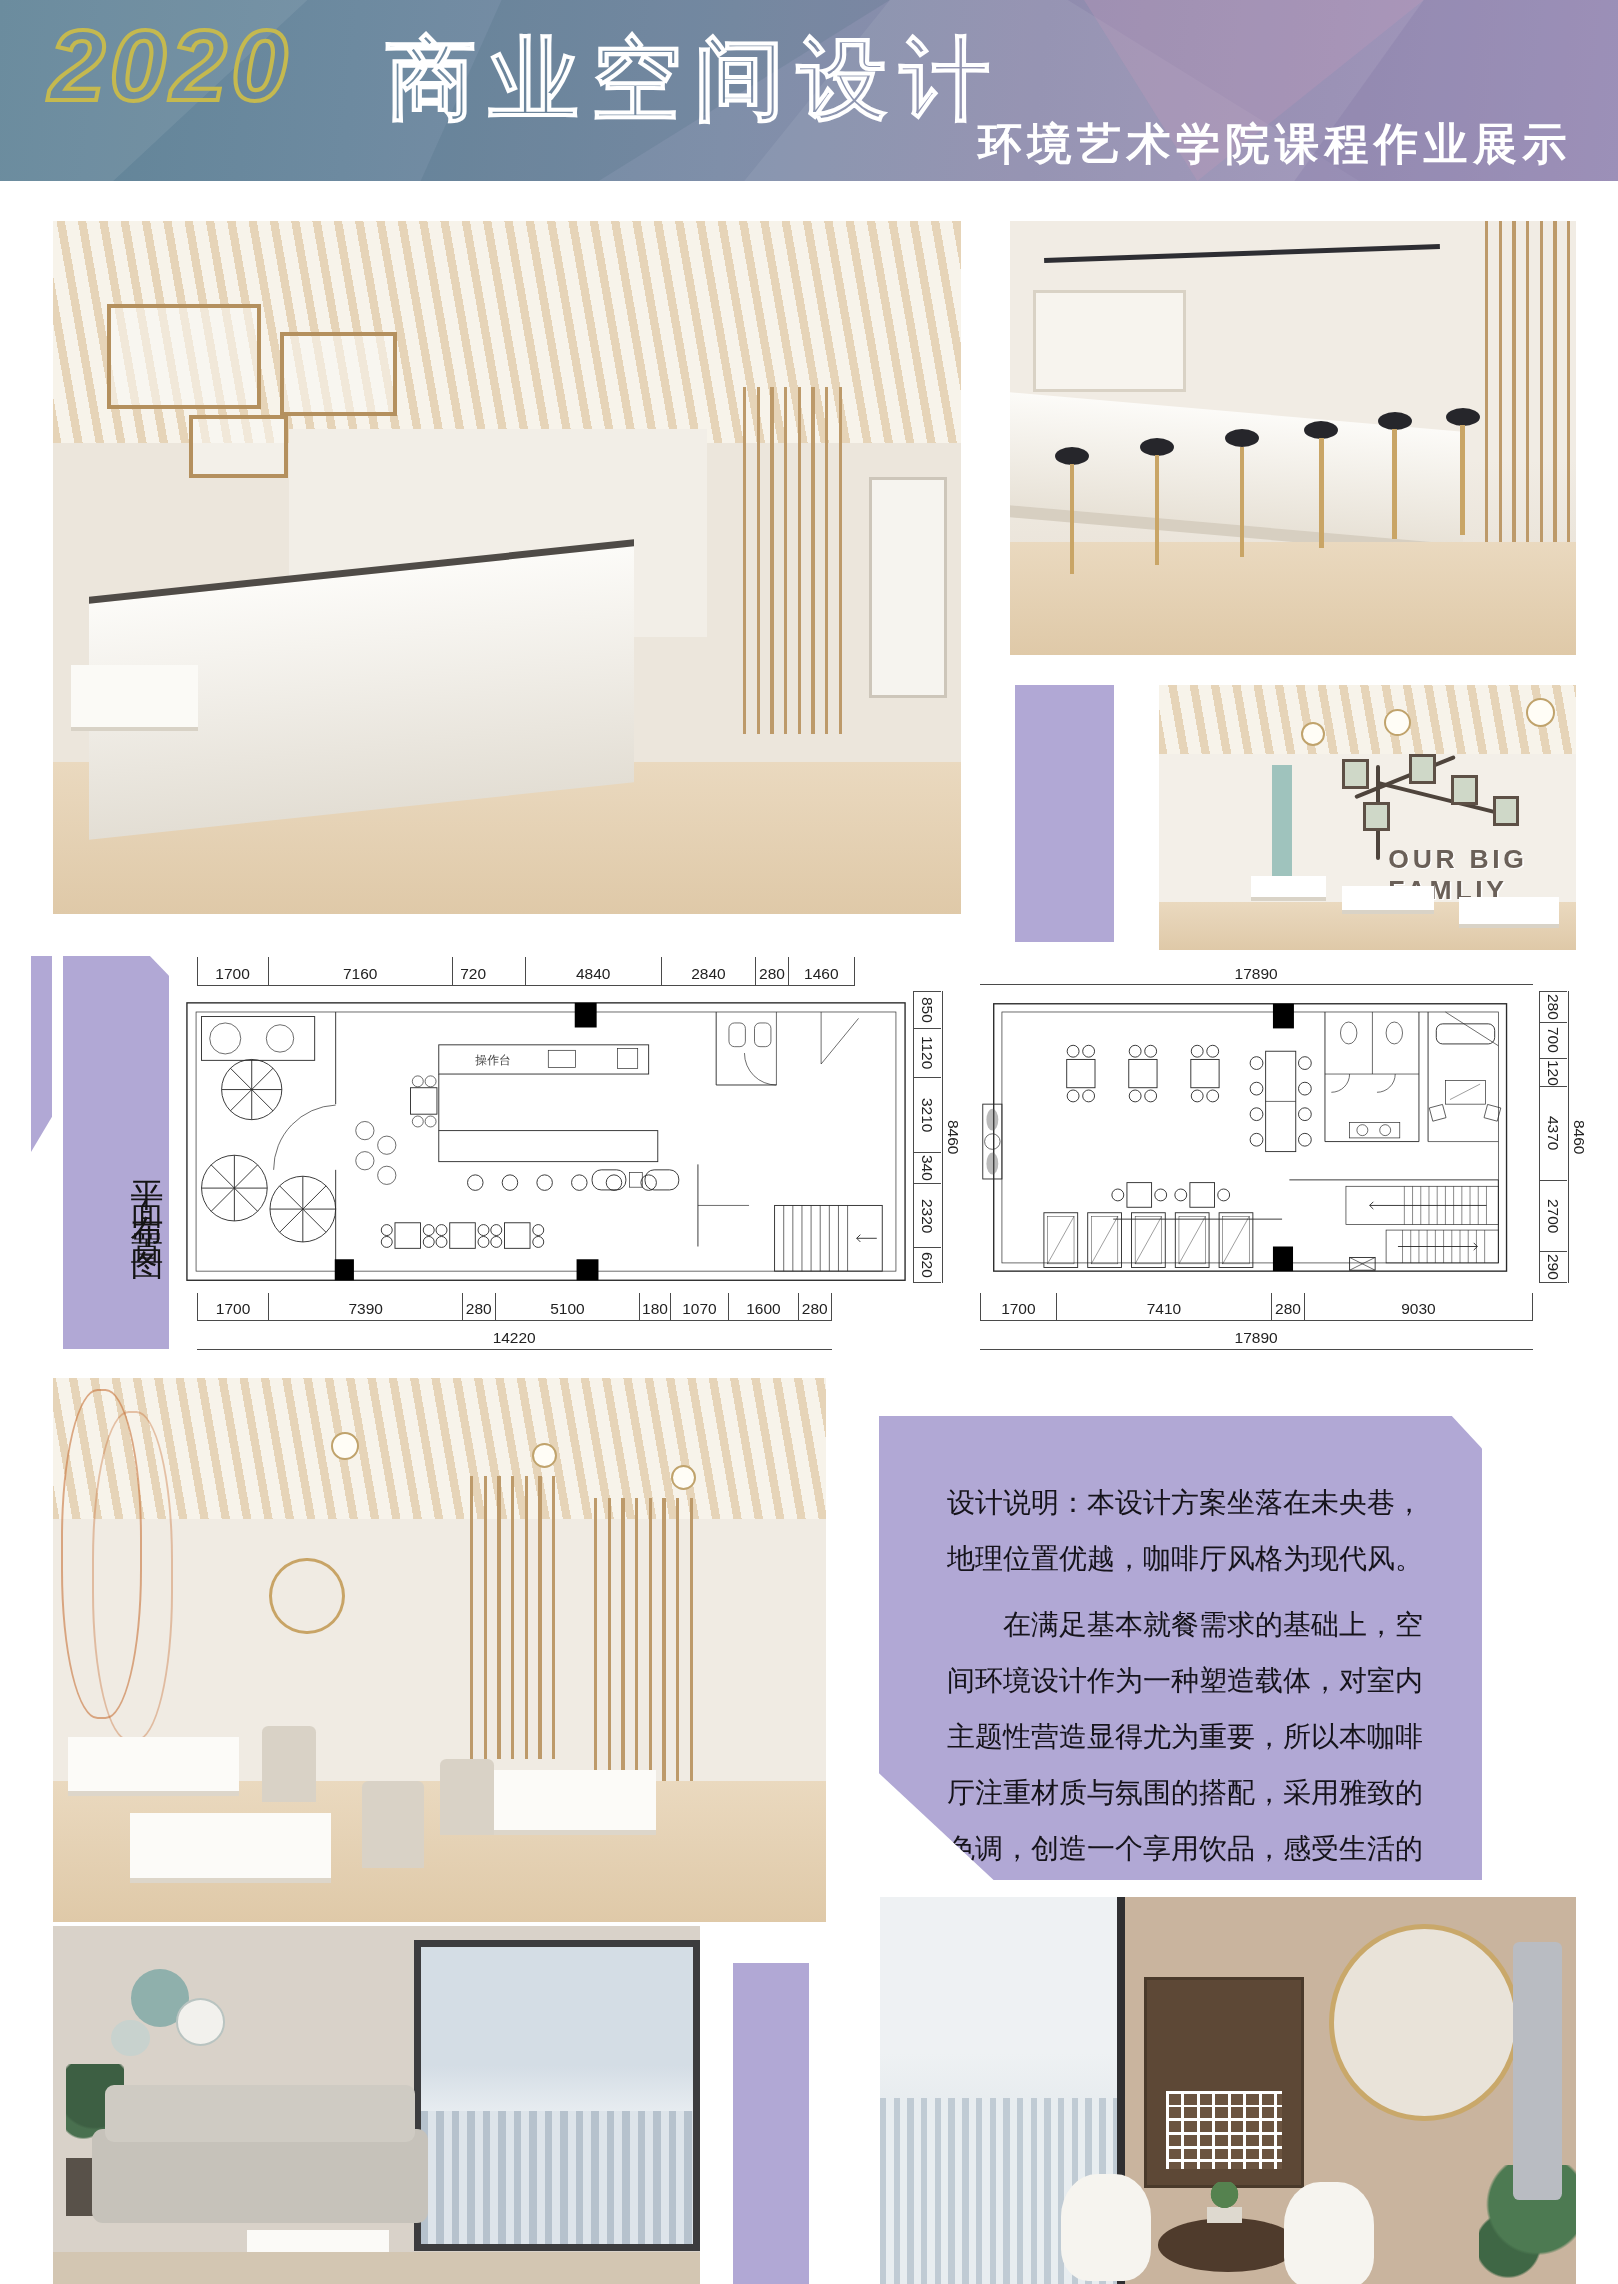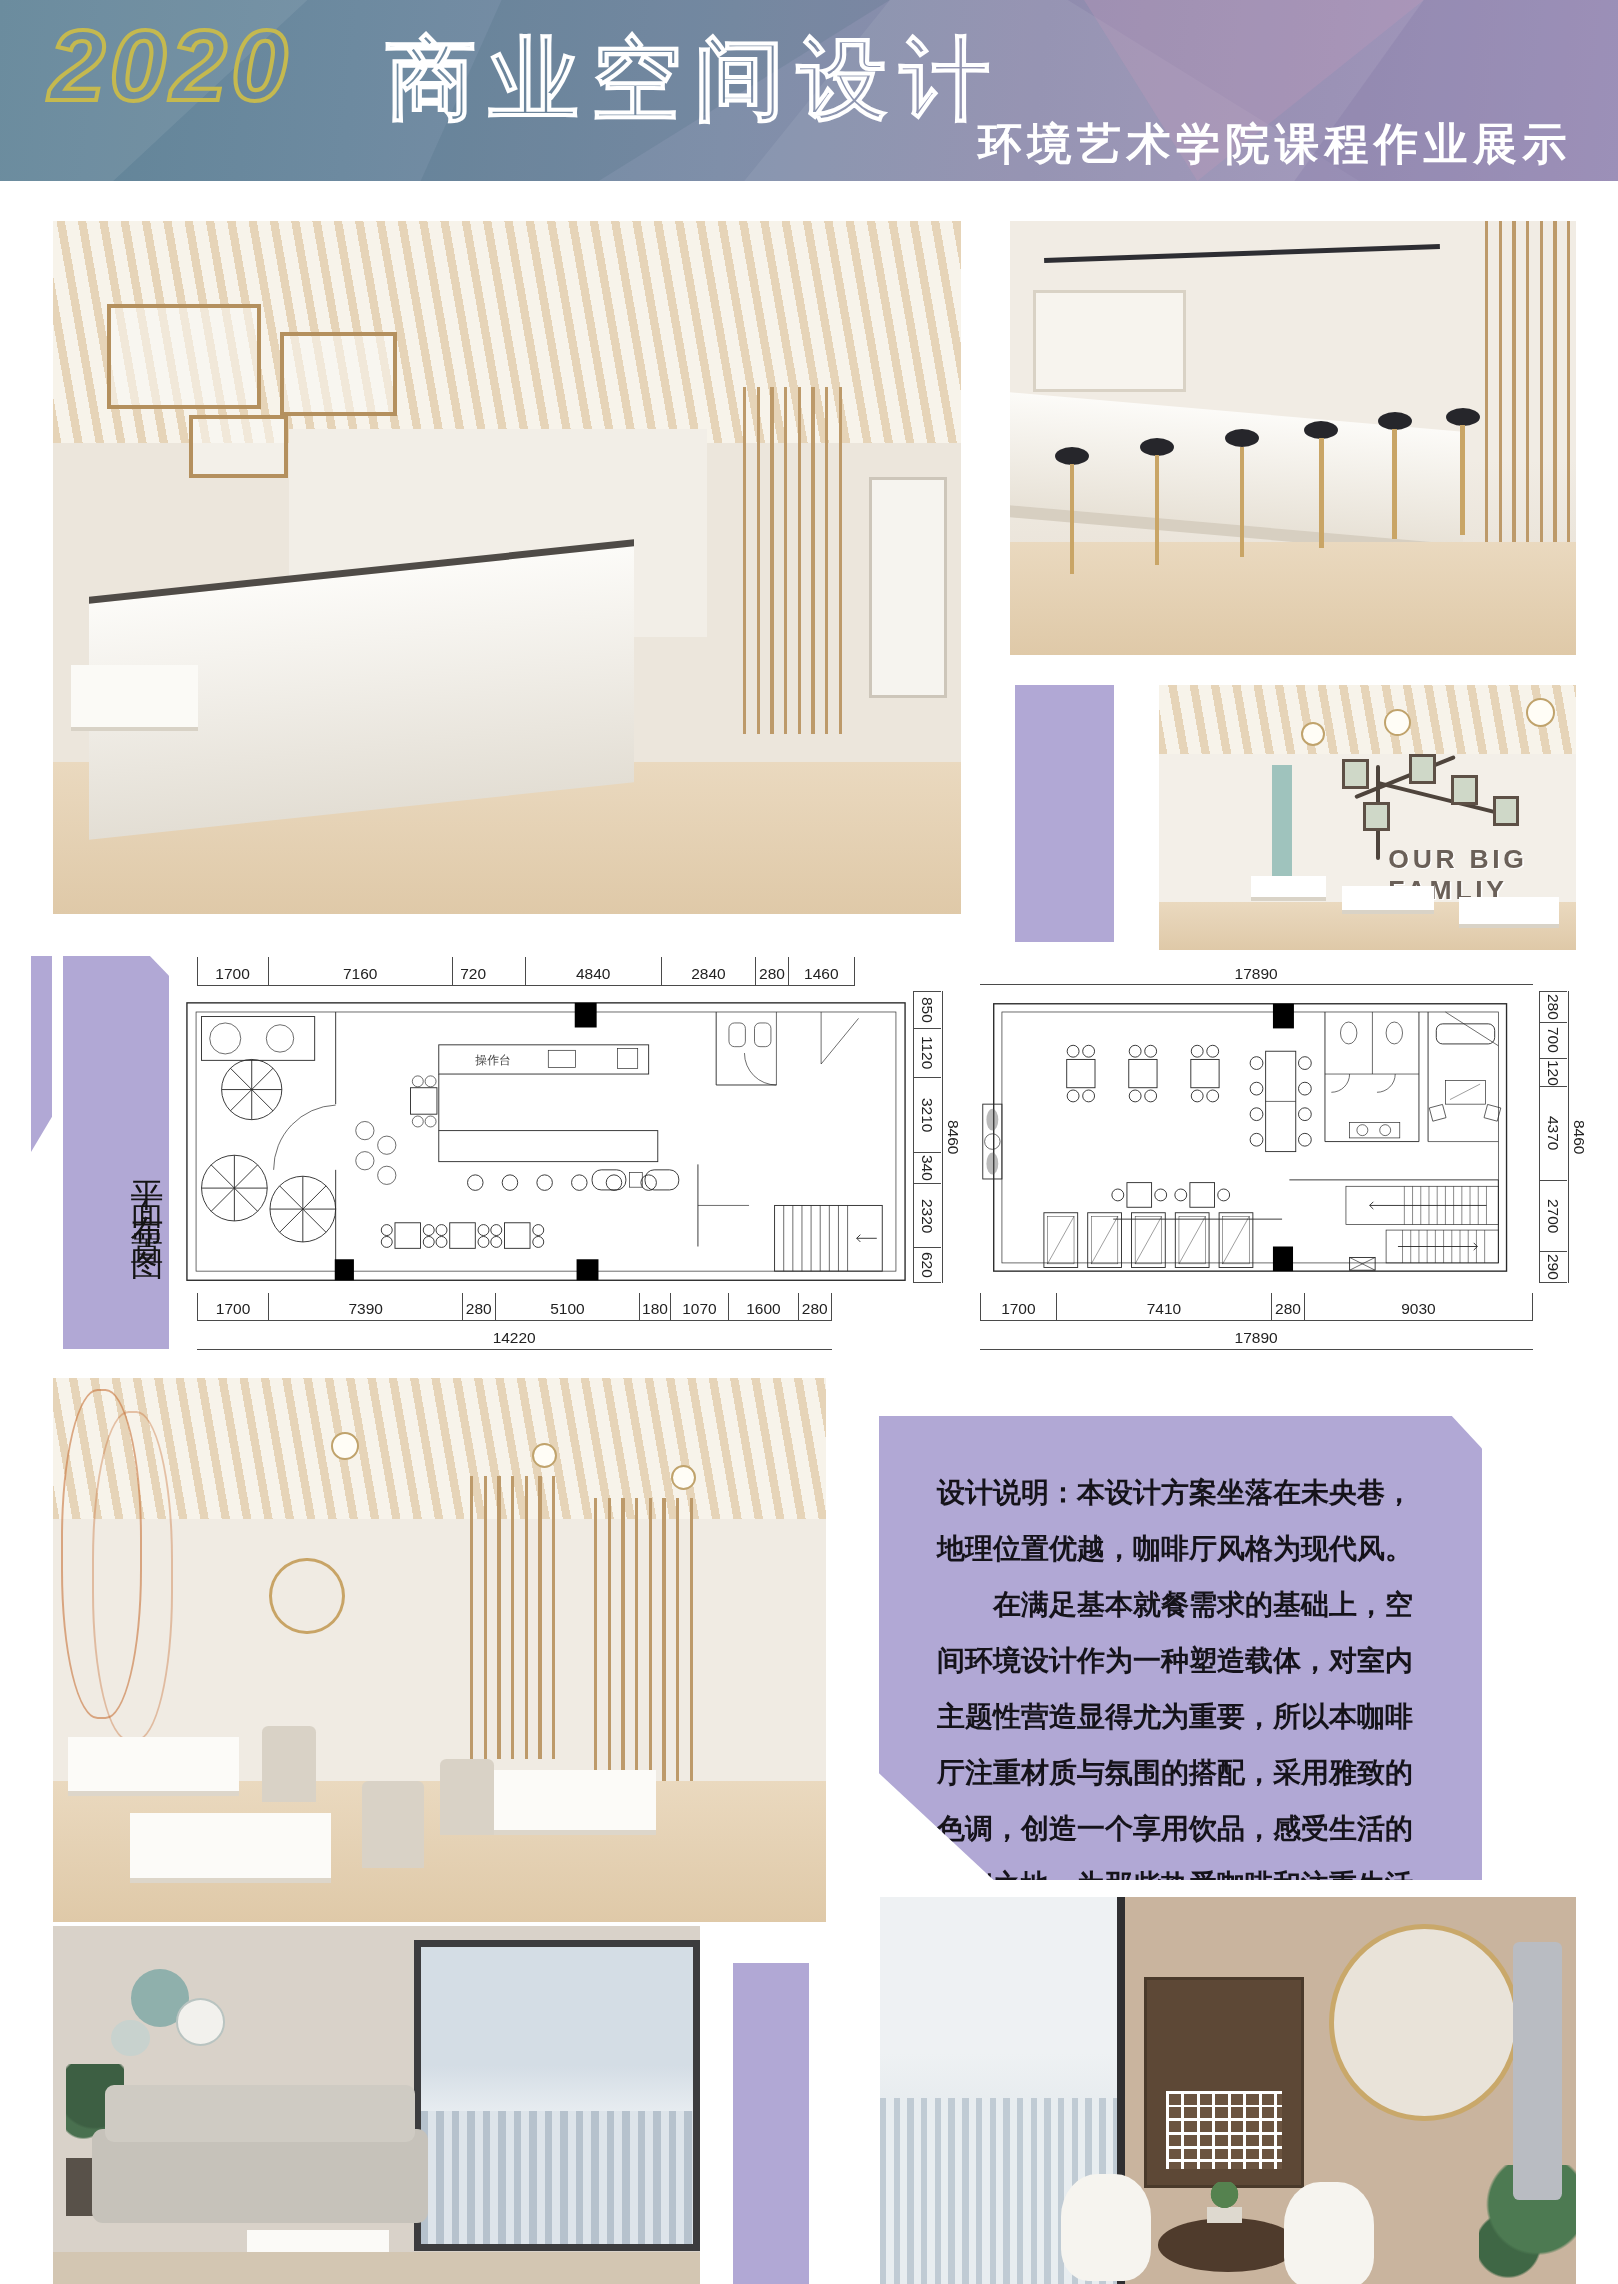--- a/index.html
+++ b/index.html
@@ -97,21 +97,21 @@
   #side-strip{left:31px;top:956px;width:21px;height:196px;clip-path:polygon(0 0,100% 0,100% 82%,0 100%);}
   #side-block{left:63px;top:956px;width:106px;height:393px;
     clip-path:polygon(0 0,82% 0,100% 5%,100% 100%,0 100%);}
   #side-label{position:absolute;left:0;top:114px;width:100%;text-align:center;
     writing-mode:vertical-rl;font-family:"DejaVu Serif",serif;font-size:33px;letter-spacing:0.52em;
     color:#141414;margin:0 auto;height:256px;}
   #desc-blob{left:879px;top:1416px;width:603px;height:464px;
     clip-path:polygon(0 0,95% 0,100% 7%,100% 100%,19% 100%,0 77%);}
   #desc-text{position:absolute;left:58px;top:49px;width:502px;
     font-family:"DejaVu Serif",serif;font-size:28px;line-height:2.0;color:#15131a;}
-  #desc-text p{margin:0;font-weight:bold;}
+  #desc-text p{margin:10px;}
   #desc-text p+p{text-indent:2em;}
   #mid-strip{left:733px;top:1963px;width:76px;height:326px;}
   
   .plan{position:absolute;}
   #plan1{left:183px;top:957px;width:779px;height:407px;}
   #plan2{left:975px;top:957px;width:640px;height:407px;}
   .dim-h{display:flex;align-items:flex-end;border-bottom:1.4px solid #4a4a4a;position:absolute;}
   .dim-h .seg{position:relative;display:flex;justify-content:center;align-items:flex-end;
     border-left:1.4px solid #4a4a4a;height:100%;min-width:0;}
   .dim-h .seg:last-child{border-right:1.4px solid #4a4a4a;}

